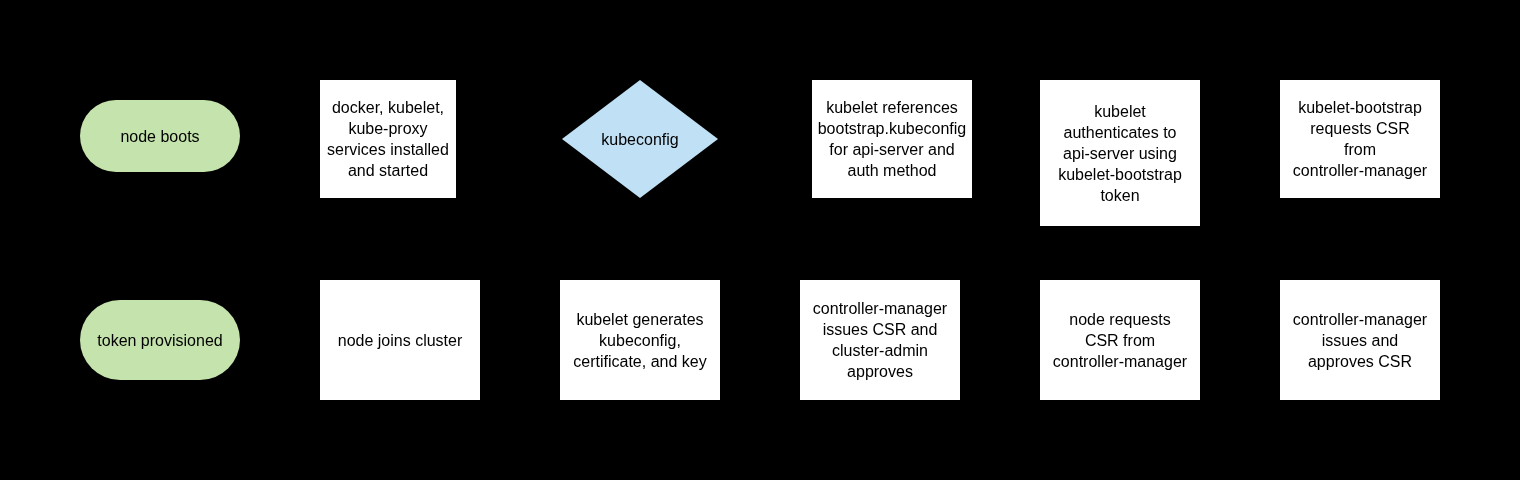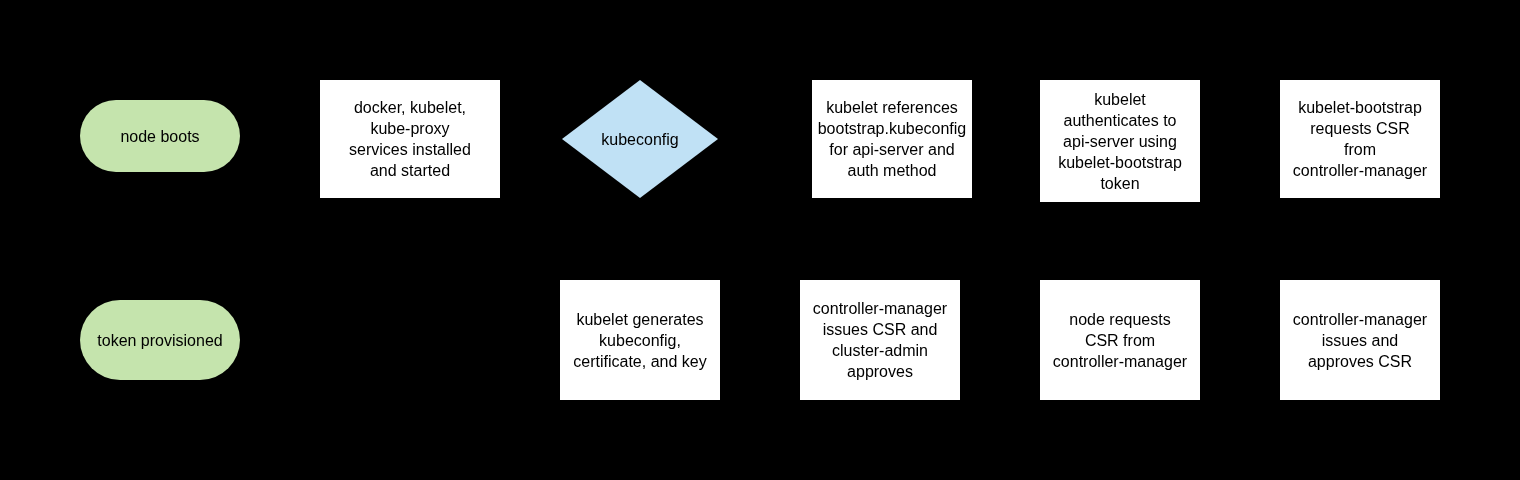--- a/index.html
+++ b/index.html
@@ -51,57 +51,60 @@
 </style>
 </head>
 <body>
 
 <div class="canvas">
 
   <div class="node terminator" style="left:80px; top:100px; width:160px; height:72px;">
     <span class="label">node boots</span>
   </div>
 
-  <div class="node process" style="left:320px; top:80px; width:180px; height:118px;align-items:center;">
+  <div class="node process" style="left:320px; top:80px; width:136px; height:118px;align-items:center;">
     <span class="label">docker, kubelet,
 kube-proxy
 services installed
 and started</span>
   </div>
 
   <div class="node decision" style="left:562px; top:80px; width:156px; height:118px;">
     <span class="label">kubeconfig</span>
   </div>
 
   <div class="node process" style="left:812px; top:80px; width:160px; height:118px;">
     <span class="label">kubelet references
 bootstrap.kubeconfig
 for api-server and
 auth method</span>
   </div>
 
-  <div class="node process" style="left:1040px; top:80px; width:160px; height:122px;">
+  <div class="node process" style="left:1040px; top:80px; width:160px; height:146px;">
     <span class="label">kubelet
 authenticates to
 api-server using
 kubelet-bootstrap
 token</span>
   </div>
 
   <div class="node process" style="left:1280px; top:80px; width:160px; height:118px;">
     <span class="label">kubelet-bootstrap
 requests CSR
 from
 controller-manager</span>
   </div>
 
   <div class="node terminator" style="left:80px; top:300px; width:160px; height:80px;">
     <span class="label">token provisioned</span>
   </div>
 
+  <div class="node process" style="left:320px; top:280px; width:160px; height:120px;">
+    <span class="label">node joins cluster</span>
+  </div>
 
   <div class="node process" style="left:560px; top:280px; width:160px; height:120px;">
     <span class="label">kubelet generates
 kubeconfig,
 certificate, and key</span>
   </div>
 
   <div class="node process" style="left:800px; top:280px; width:160px; height:120px;">
     <span class="label">controller-manager
 issues CSR and

